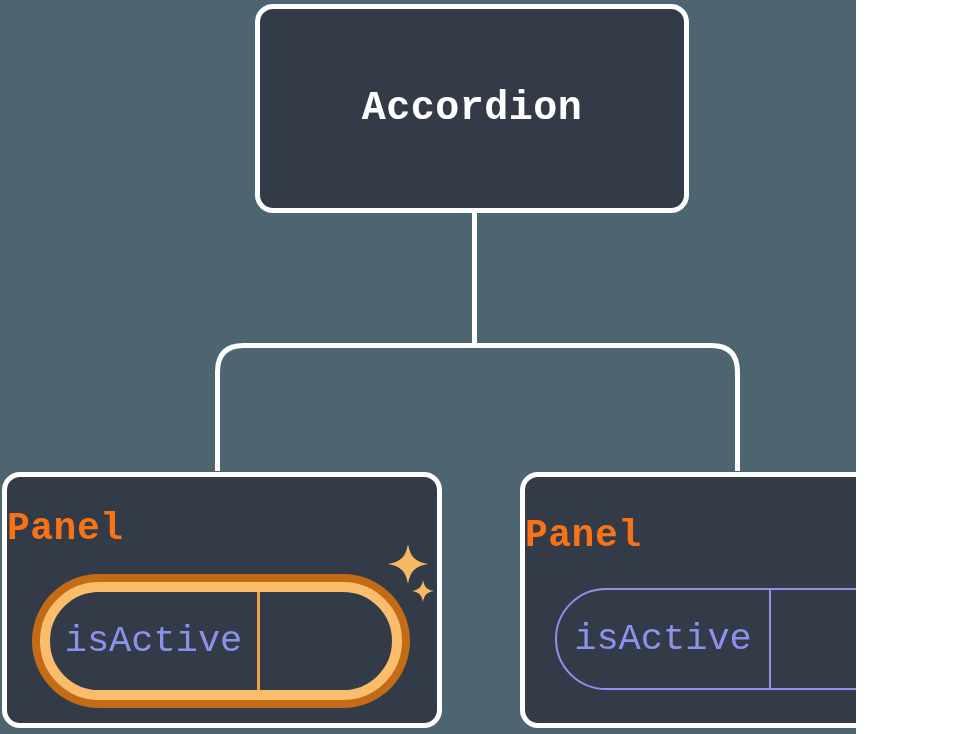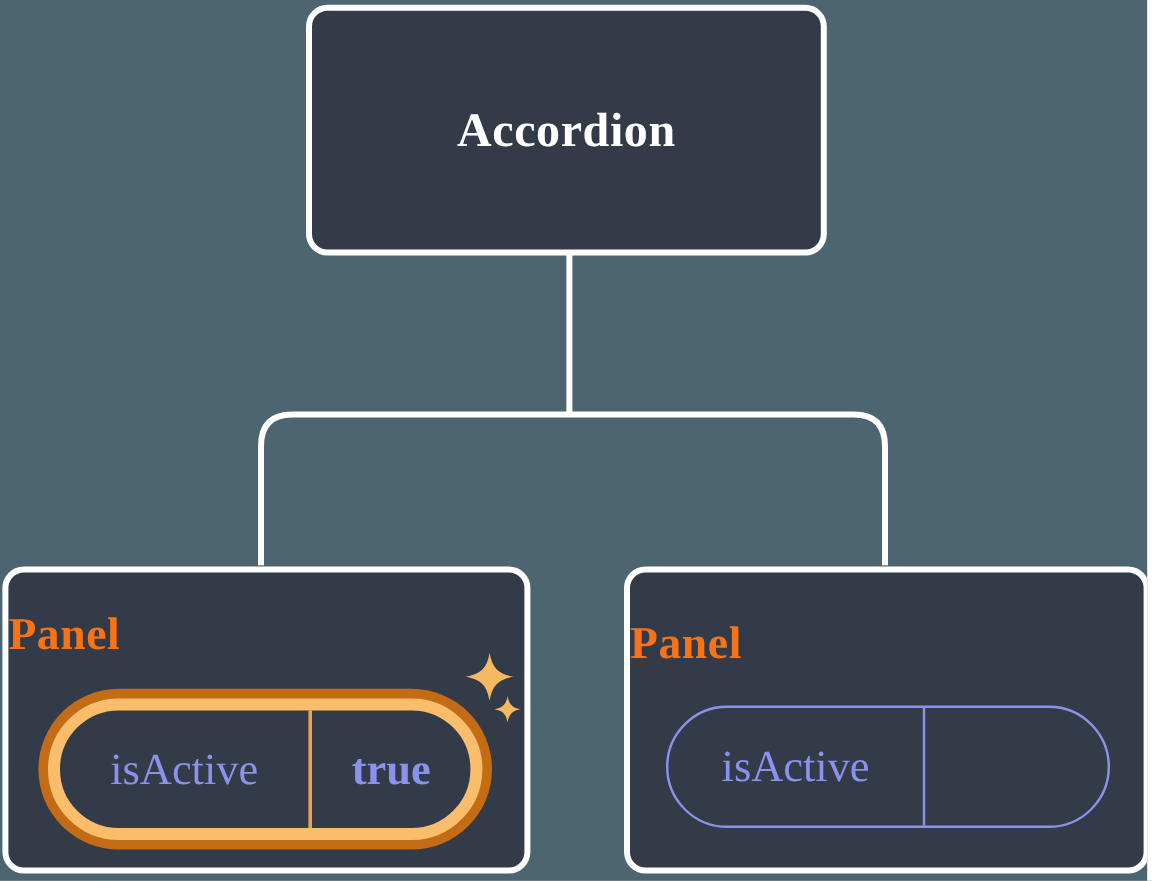--- a/index.html
+++ b/index.html
@@ -8,23 +8,23 @@
     --node-border:#FFFFFF;
     --connector:#FFFFFF;
     --accent-purple:#8B92EC;
     --ring-outer:#C46B15;
     --ring-inner:#FABD6C;
     --divider-orange:#EDA250;
     --sparkle:#F5B863;
   }
   html,body{margin:0;padding:0;}
   .canvas{
-    position:relative;width:956px;height:734px;overflow:hidden;
+    position:relative;width:856px;height:734px;overflow:hidden;
     background:var(--background);
-    font-family:Liberation Serif, serif;
+    font-family:Liberation Mono, monospace;
   }
   .connector{position:absolute;left:0;top:0;}
   .connector path{stroke:var(--connector);stroke-width:5;fill:none;}
   .node{
     position:absolute;box-sizing:border-box;
     background:var(--node-fill);
     border:5px solid var(--node-border);
     border-radius:18px;
   }
   #accordion-node{
@@ -80,21 +80,20 @@
 
   <div class="node" id="accordion-node">
     <span class="root-label">Accordion</span>
   </div>
 
   <div class="node" id="panel-node-active">
     <div class="panel-title">Panel</div>
     <div class="pill pill-highlight">
       <div class="cell cell-key">isActive</div>
       <div class="pill-divider"></div>
-      <div class="cell cell-val">true</div>
     </div>
     <svg class="sparkles" width="64" height="72" viewBox="0 0 64 72">
       <path d="M26 7 C28.4 20,33 24.6,46 27 C33 29.4,28.4 34,26 47 C23.6 34,19 29.4,6 27 C19 24.6,23.6 20,26 7 Z"></path>
       <path d="M41 43 C42.3 50.2,44.9 52.7,52 54 C44.9 55.3,42.3 57.9,41 65 C39.7 57.9,37.1 55.3,30 54 C37.1 52.7,39.7 50.2,41 43 Z"></path>
     </svg>
   </div>
 
   <div class="node" id="panel-node-inactive">
     <div class="panel-title">Panel</div>
     <div class="pill pill-plain">

